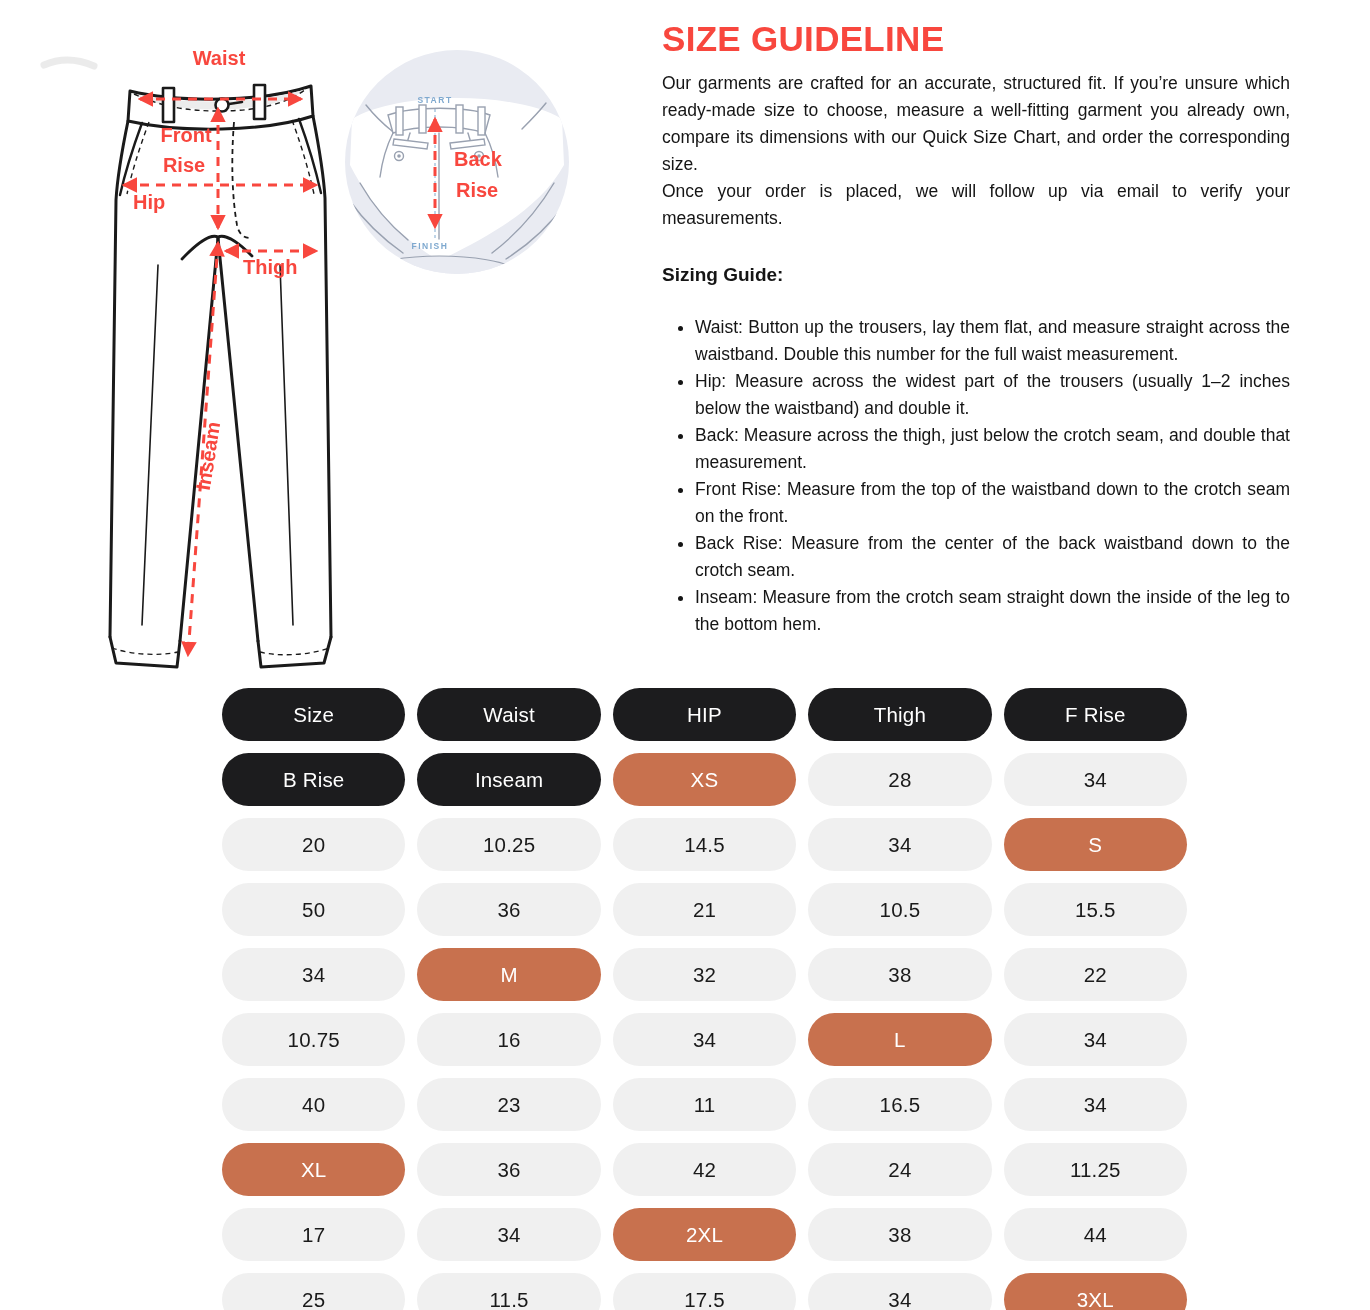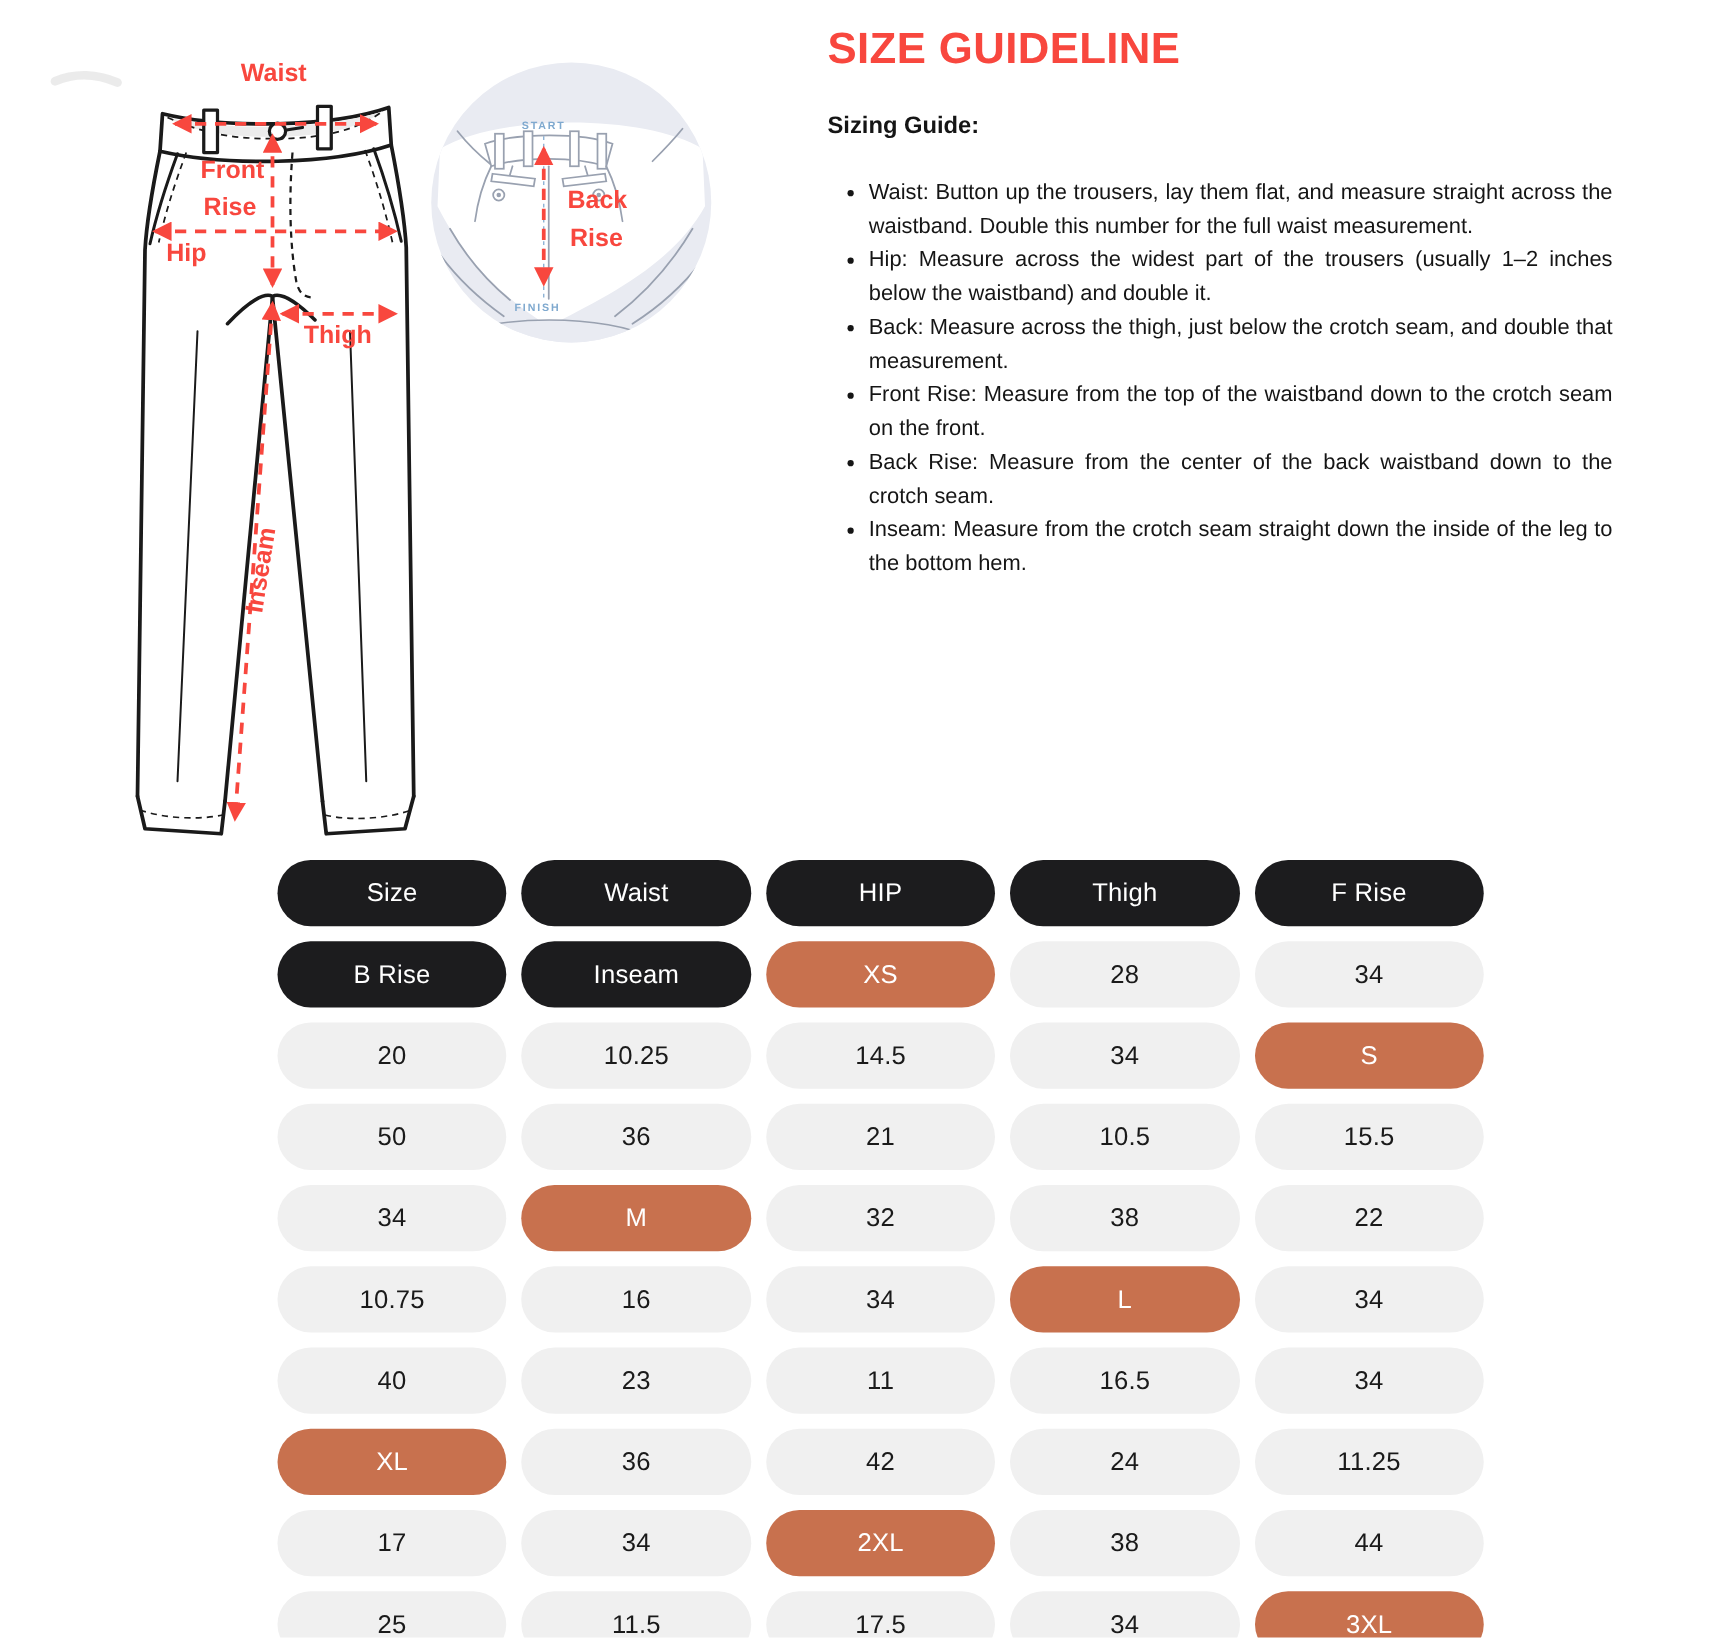--- a/index.html
+++ b/index.html
@@ -163,20 +163,22 @@
         <text x="154" y="147" text-anchor="middle" class="red-label">Rise</text>
         <text x="103" y="184" class="red-label">Hip</text>
         <text x="213" y="249" class="red-label">Thigh</text>
         <text x="185" y="432" text-anchor="middle" transform="rotate(-81 185 432)" class="red-label" font-size="19">Inseam</text>
       </g>
     </svg>
   </div>
 
   <div class="content">
     <h1>SIZE GUIDELINE</h1>
+    <p class="intro">Our garments are crafted for an accurate, structured fit. If you’re unsure which ready-made size to choose, measure a well-fitting garment you already own, compare its dimensions with our Quick Size Chart, and order the corresponding size.</p>
+    <p class="intro">Once your order is placed, we will follow up via email to verify your measurements.</p>
     <h2>Sizing Guide:</h2>
     <ul id="bullet-list">
         <li><b>Waist:</b> <span>Button up the trousers, lay them flat, and measure straight across the waistband. Double this number for the full waist measurement.</span></li>
         <li><b>Hip:</b> <span>Measure across the widest part of the trousers (usually 1–2 inches below the waistband) and double it.</span></li>
         <li><b>Back:</b> <span>Measure across the thigh, just below the crotch seam, and double that measurement.</span></li>
         <li><b>Front Rise:</b> <span>Measure from the top of the waistband down to the crotch seam on the front.</span></li>
         <li><b>Back Rise:</b> <span>Measure from the center of the back waistband down to the crotch seam.</span></li>
         <li><b>Inseam:</b> <span>Measure from the crotch seam straight down the inside of the leg to the bottom hem.</span></li>
       </ul>
   </div>

